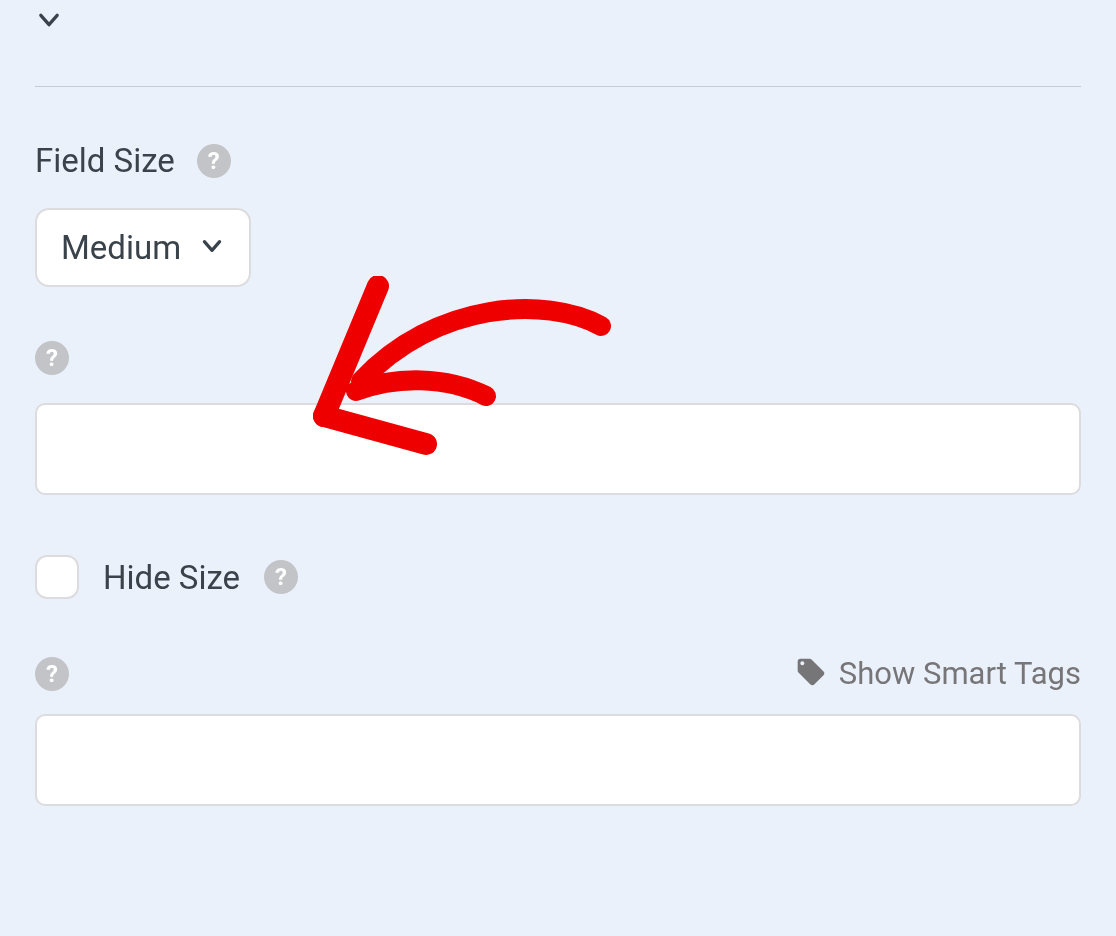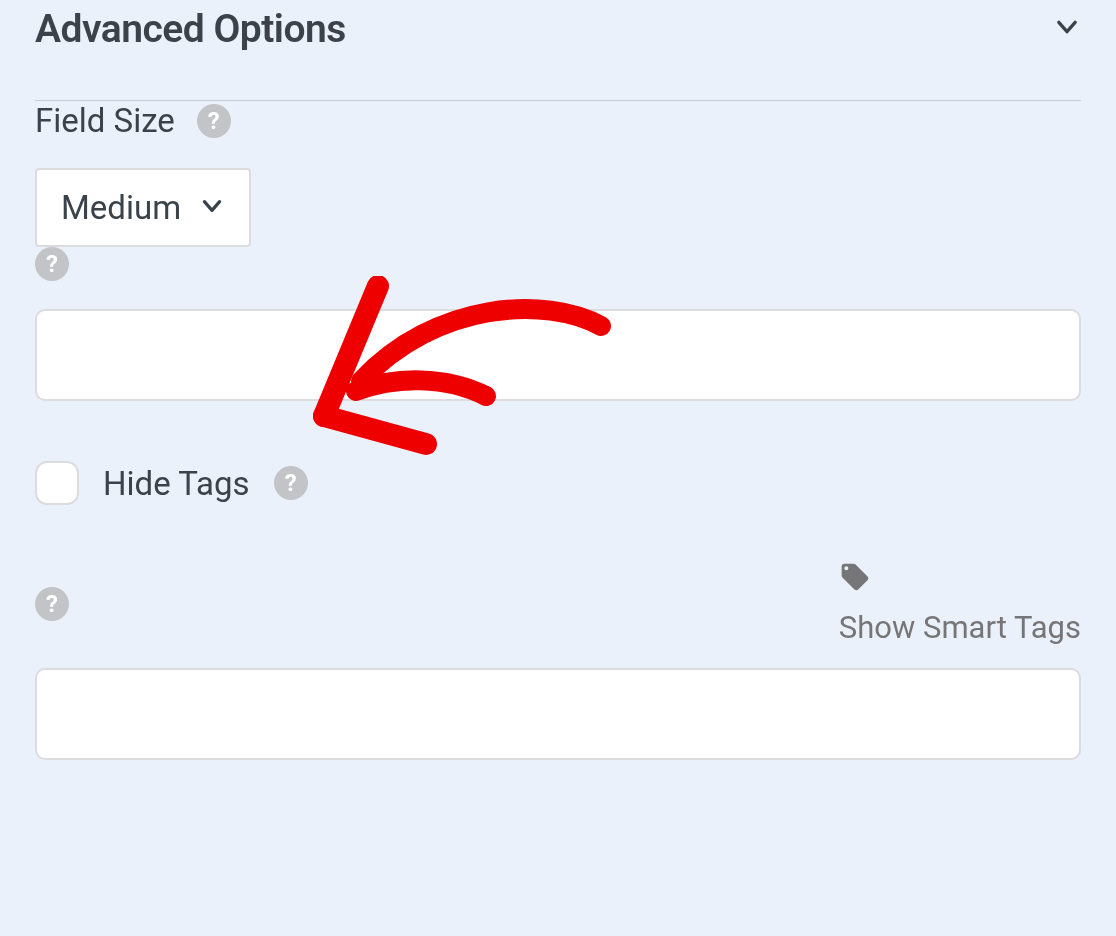--- a/index.html
+++ b/index.html
@@ -35,20 +35,21 @@
       display: flex;
       align-items: center;
       justify-content: center;
       cursor: pointer;
     }
     .chevron-toggle svg {
       width: 28px;
       height: 28px;
     }
     .field-group {
+      margin-top: 54px;
     }
     .field-label-row {
       display: flex;
       align-items: center;
       gap: 22px;
     }
     .field-label {
       font-size: 33px;
       font-weight: 400;
       color: #3b434a;
@@ -66,21 +67,21 @@
       font-weight: 700;
       cursor: pointer;
       flex-shrink: 0;
     }
     .select-wrapper {
       margin-top: 28px;
       display: inline-flex;
       align-items: center;
       background: #ffffff;
       border: 2px solid #dcdcde;
-      border-radius: 4px;
+      border-radius: 14px;
       padding: 18px 24px;
       gap: 18px;
       cursor: pointer;
     }
     .select-value {
       font-size: 33px;
       font-weight: 400;
       color: #3b434a;
     }
     .select-chevron svg {
@@ -120,25 +121,24 @@
       color: #3b434a;
     }
     .default-value-row {
       display: flex;
       justify-content: space-between;
       align-items: center;
       margin-top: 56px;
     }
     .smart-tags-link {
       display: flex;
-      align-items: flex-start;
+      align-items: flex-end;
       gap: 12px;
       cursor: pointer;
       color: #767578;
-      flex-direction: column;
     }
     .smart-tags-link .tag-icon svg {
       width: 32px;
       height: 32px;
     }
     .smart-tags-text {
       font-size: 31px;
       font-weight: 400;
       color: #767578;
     }
@@ -149,21 +149,20 @@
       pointer-events: none;
     }
   </style>
 </head>
 <body>
 
 
 
 
 <div class="section-header">
-  <div class="section-title">Advanced Options</div>
   <div class="chevron-toggle">
     <span>
       <svg viewBox="0 0 24 24" fill="none" stroke="#3b434a" stroke-width="2.8" stroke-linecap="round" stroke-linejoin="round">
         <polyline points="5 8 12 16 19 8"></polyline>
       </svg>
     </span>
   </div>
 </div>
 
 
@@ -186,21 +185,21 @@
 <div class="field-group">
   <div class="field-label-row">
     <span class="help-icon">?</span>
   </div>
   <input type="text" class="text-input" value="" style="">
 </div>
 
 
 <div class="checkbox-row">
   <div class="checkbox-box"></div>
-  <span class="checkbox-label">Hide Tags</span>
+  <span class="checkbox-label">Hide Size</span>
   <span class="help-icon">?</span>
 </div>
 
 
 <div class="default-value-row">
   <div class="field-label-row">
     <span class="help-icon">?</span>
   </div>
   <div class="smart-tags-link">
     <span class="tag-icon">

